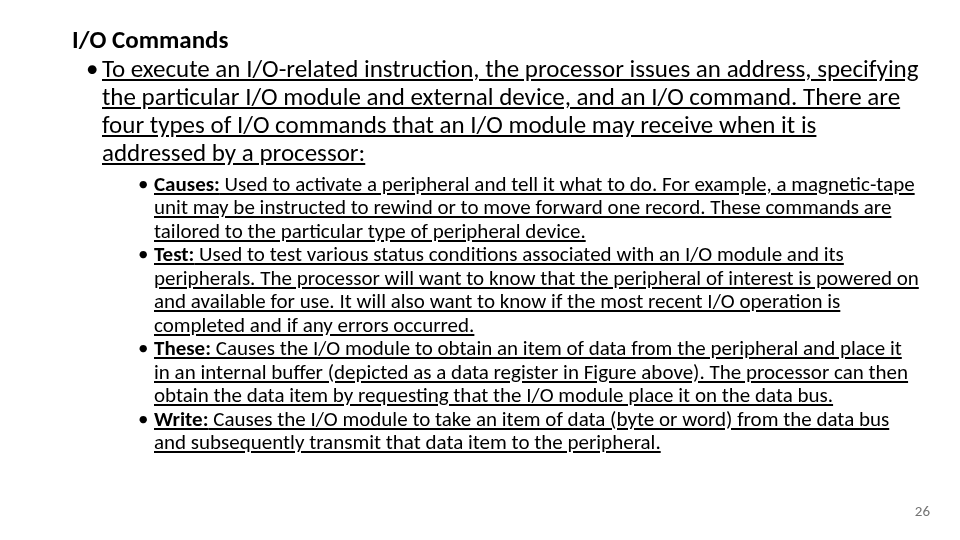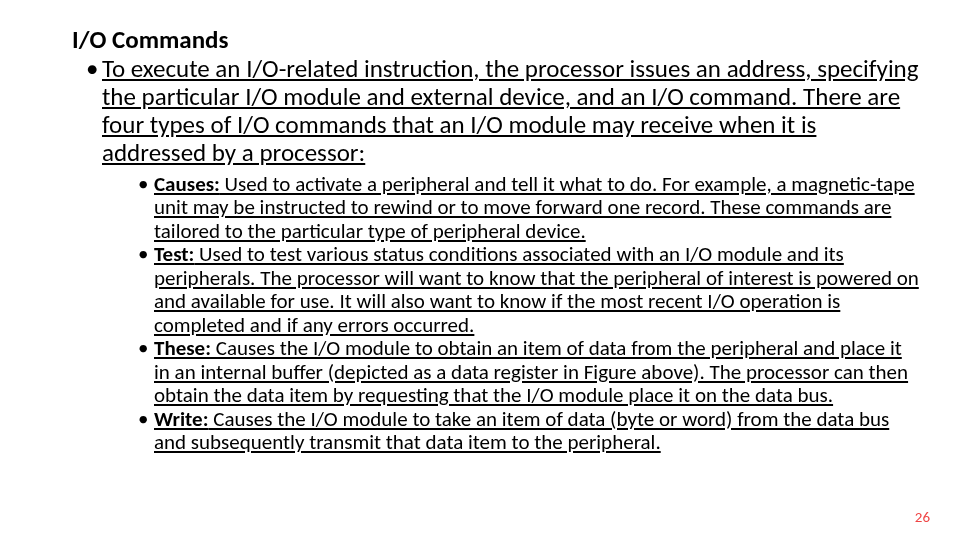--- a/index.html
+++ b/index.html
@@ -58,23 +58,23 @@
   .level2 > li::before {
     content: "•";
     position: absolute;
     left: 0;
     top: 0;
   }
   .bold { font-weight: 700; }
   .pagenum {
     position: absolute;
     right: 30px;
-    bottom: 14px;
+    bottom: 20px;
     font-size: 15px;
-    color: #ef4444;
+    color: #737373;
   }
 </style>
 </head>
 <body>
 
 <div class="slide">
 
   <div class="title">I/O Commands</div>
 
   <ul class="level1">

